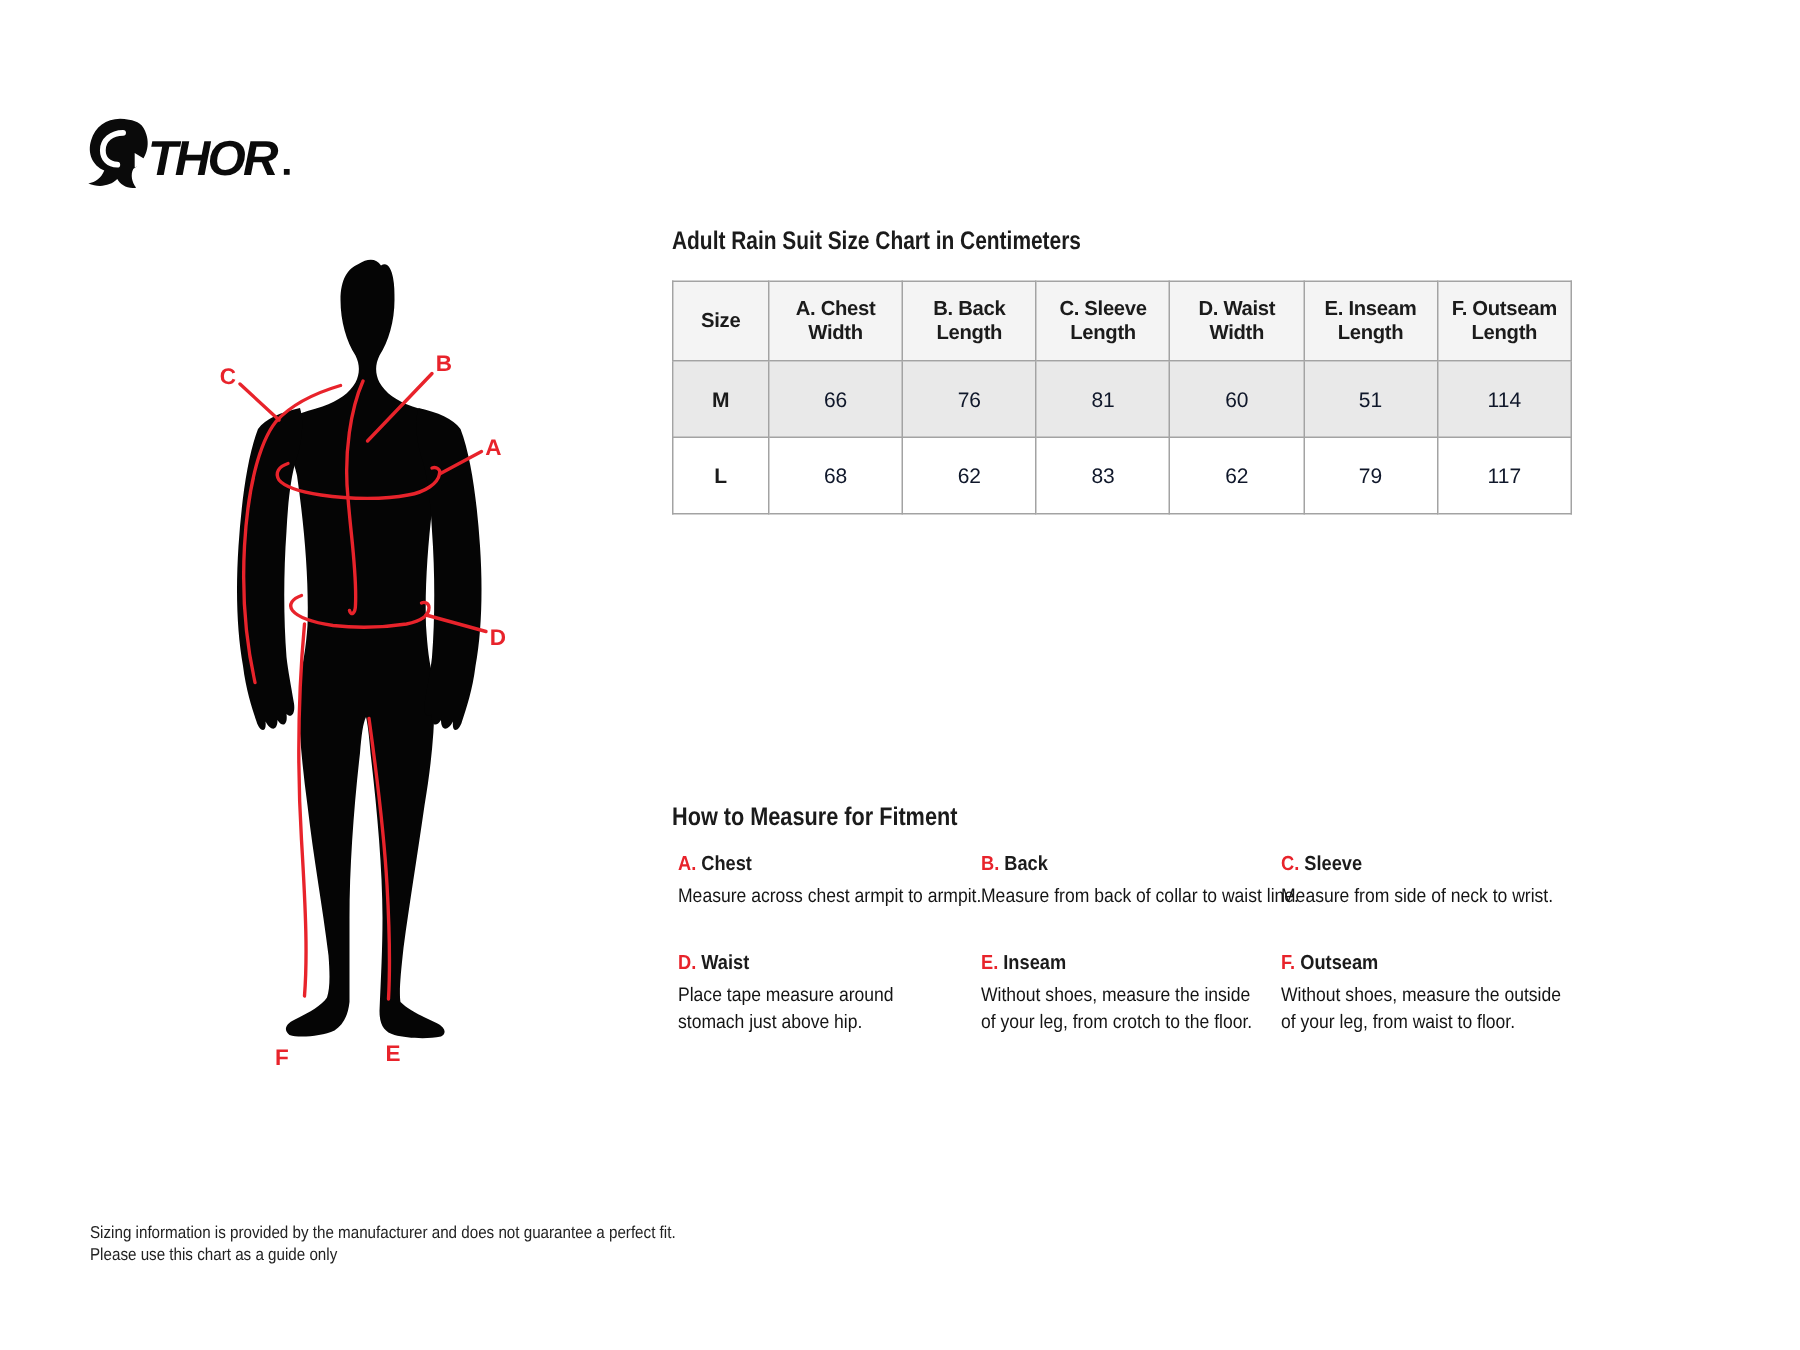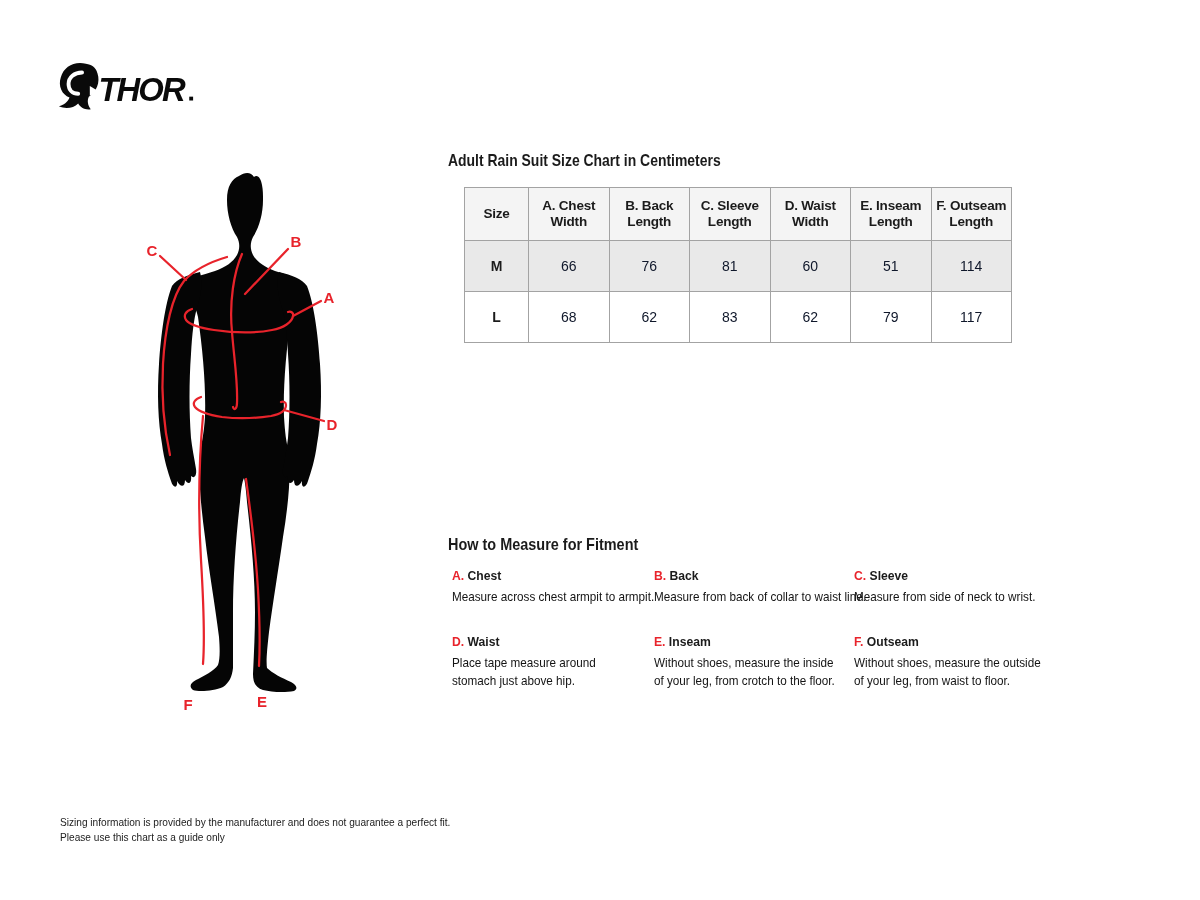--- a/index.html
+++ b/index.html
@@ -1,34 +1,34 @@
 <!DOCTYPE html>
 <html style="--red: #e8232b; --text: #1b1b1b; --border: #a3a3a3; --head-bg: #f4f4f4; --alt-bg: #e9e9e9;"><head>
 <meta charset="utf-8">
 <style>
   html,body{margin:0;padding:0;}
   body{
     width:1200px;height:900px;position:relative;background:#ffffff;overflow:hidden;
     font-family:"Liberation Sans","DejaVu Sans",sans-serif;color:var(--text,#1b1b1b);
   }
   
-  .logo{position:absolute;left:56px;top:60px;width:140px;height:54px;text-align:center;}
+  .logo{position:absolute;left:56px;top:76px;width:140px;height:54px;text-align:center;}
   
   .diagram{position:absolute;left:95px;top:170px;width:300px;height:545px;}
   .diagram svg{display:block;}
   .diagram .red-line{fill:none;stroke:var(--red,#e8232b);stroke-width:2.25;stroke-linecap:round;}
   .diagram .red-label{fill:var(--red,#e8232b);font-family:"Liberation Sans","DejaVu Sans",sans-serif;
     font-weight:bold;font-size:15px;}
   
   .chart-title{
     position:absolute;left:448px;top:151px;font-size:17px;font-weight:bold;white-space:nowrap;
     transform:scaleX(0.82);transform-origin:0 0;letter-spacing:0;
   }
   table.size-table{
-    position:absolute;left:464px;top:187px;width:548px;border-collapse:collapse;table-layout:fixed;padding-left:48px;
+    position:absolute;left:448px;top:187px;width:600px;border-collapse:collapse;table-layout:fixed;padding-left:48px;
   }
   table.size-table col.size-col{width:64px;}
   table.size-table th,table.size-table td{
     border:1px solid var(--border,#a3a3a3);text-align:center;vertical-align:middle;padding:0;
   }
   table.size-table thead th{
     height:52px;background:var(--head-bg,#f4f4f4);font-size:13.5px;font-weight:bold;
     line-height:16px;letter-spacing:-0.2px;
   }
   table.size-table tbody tr{height:51px;}

